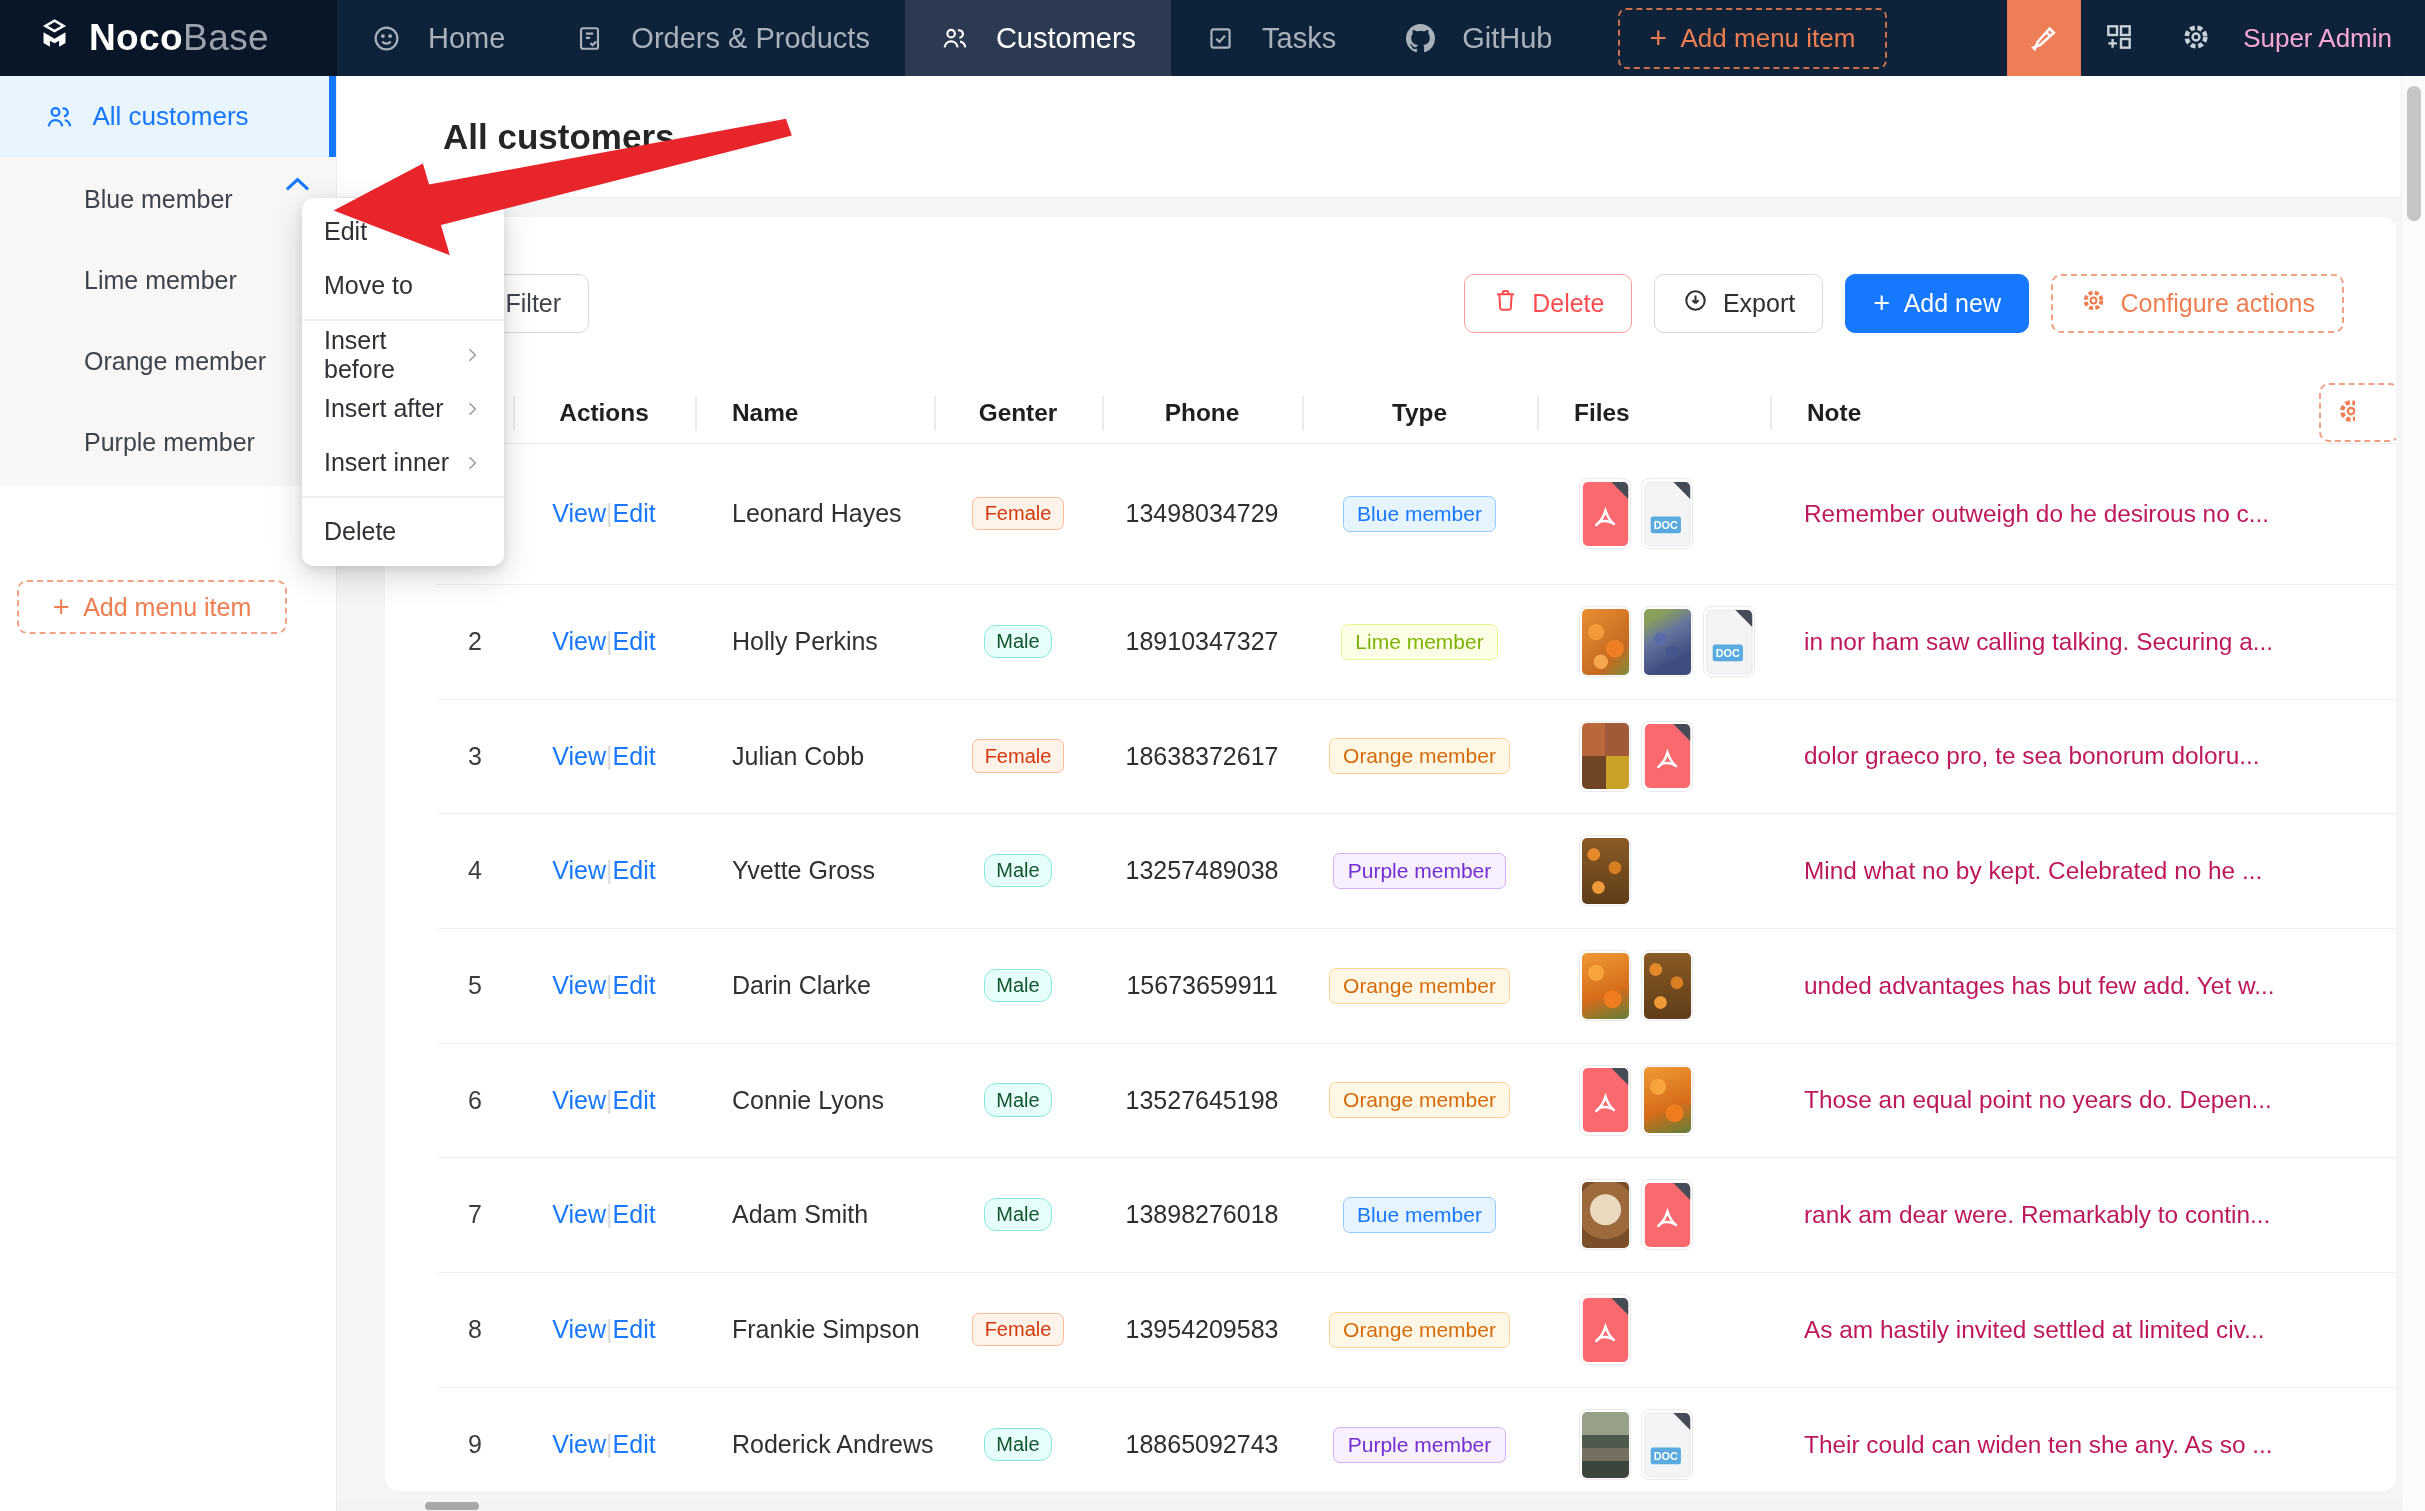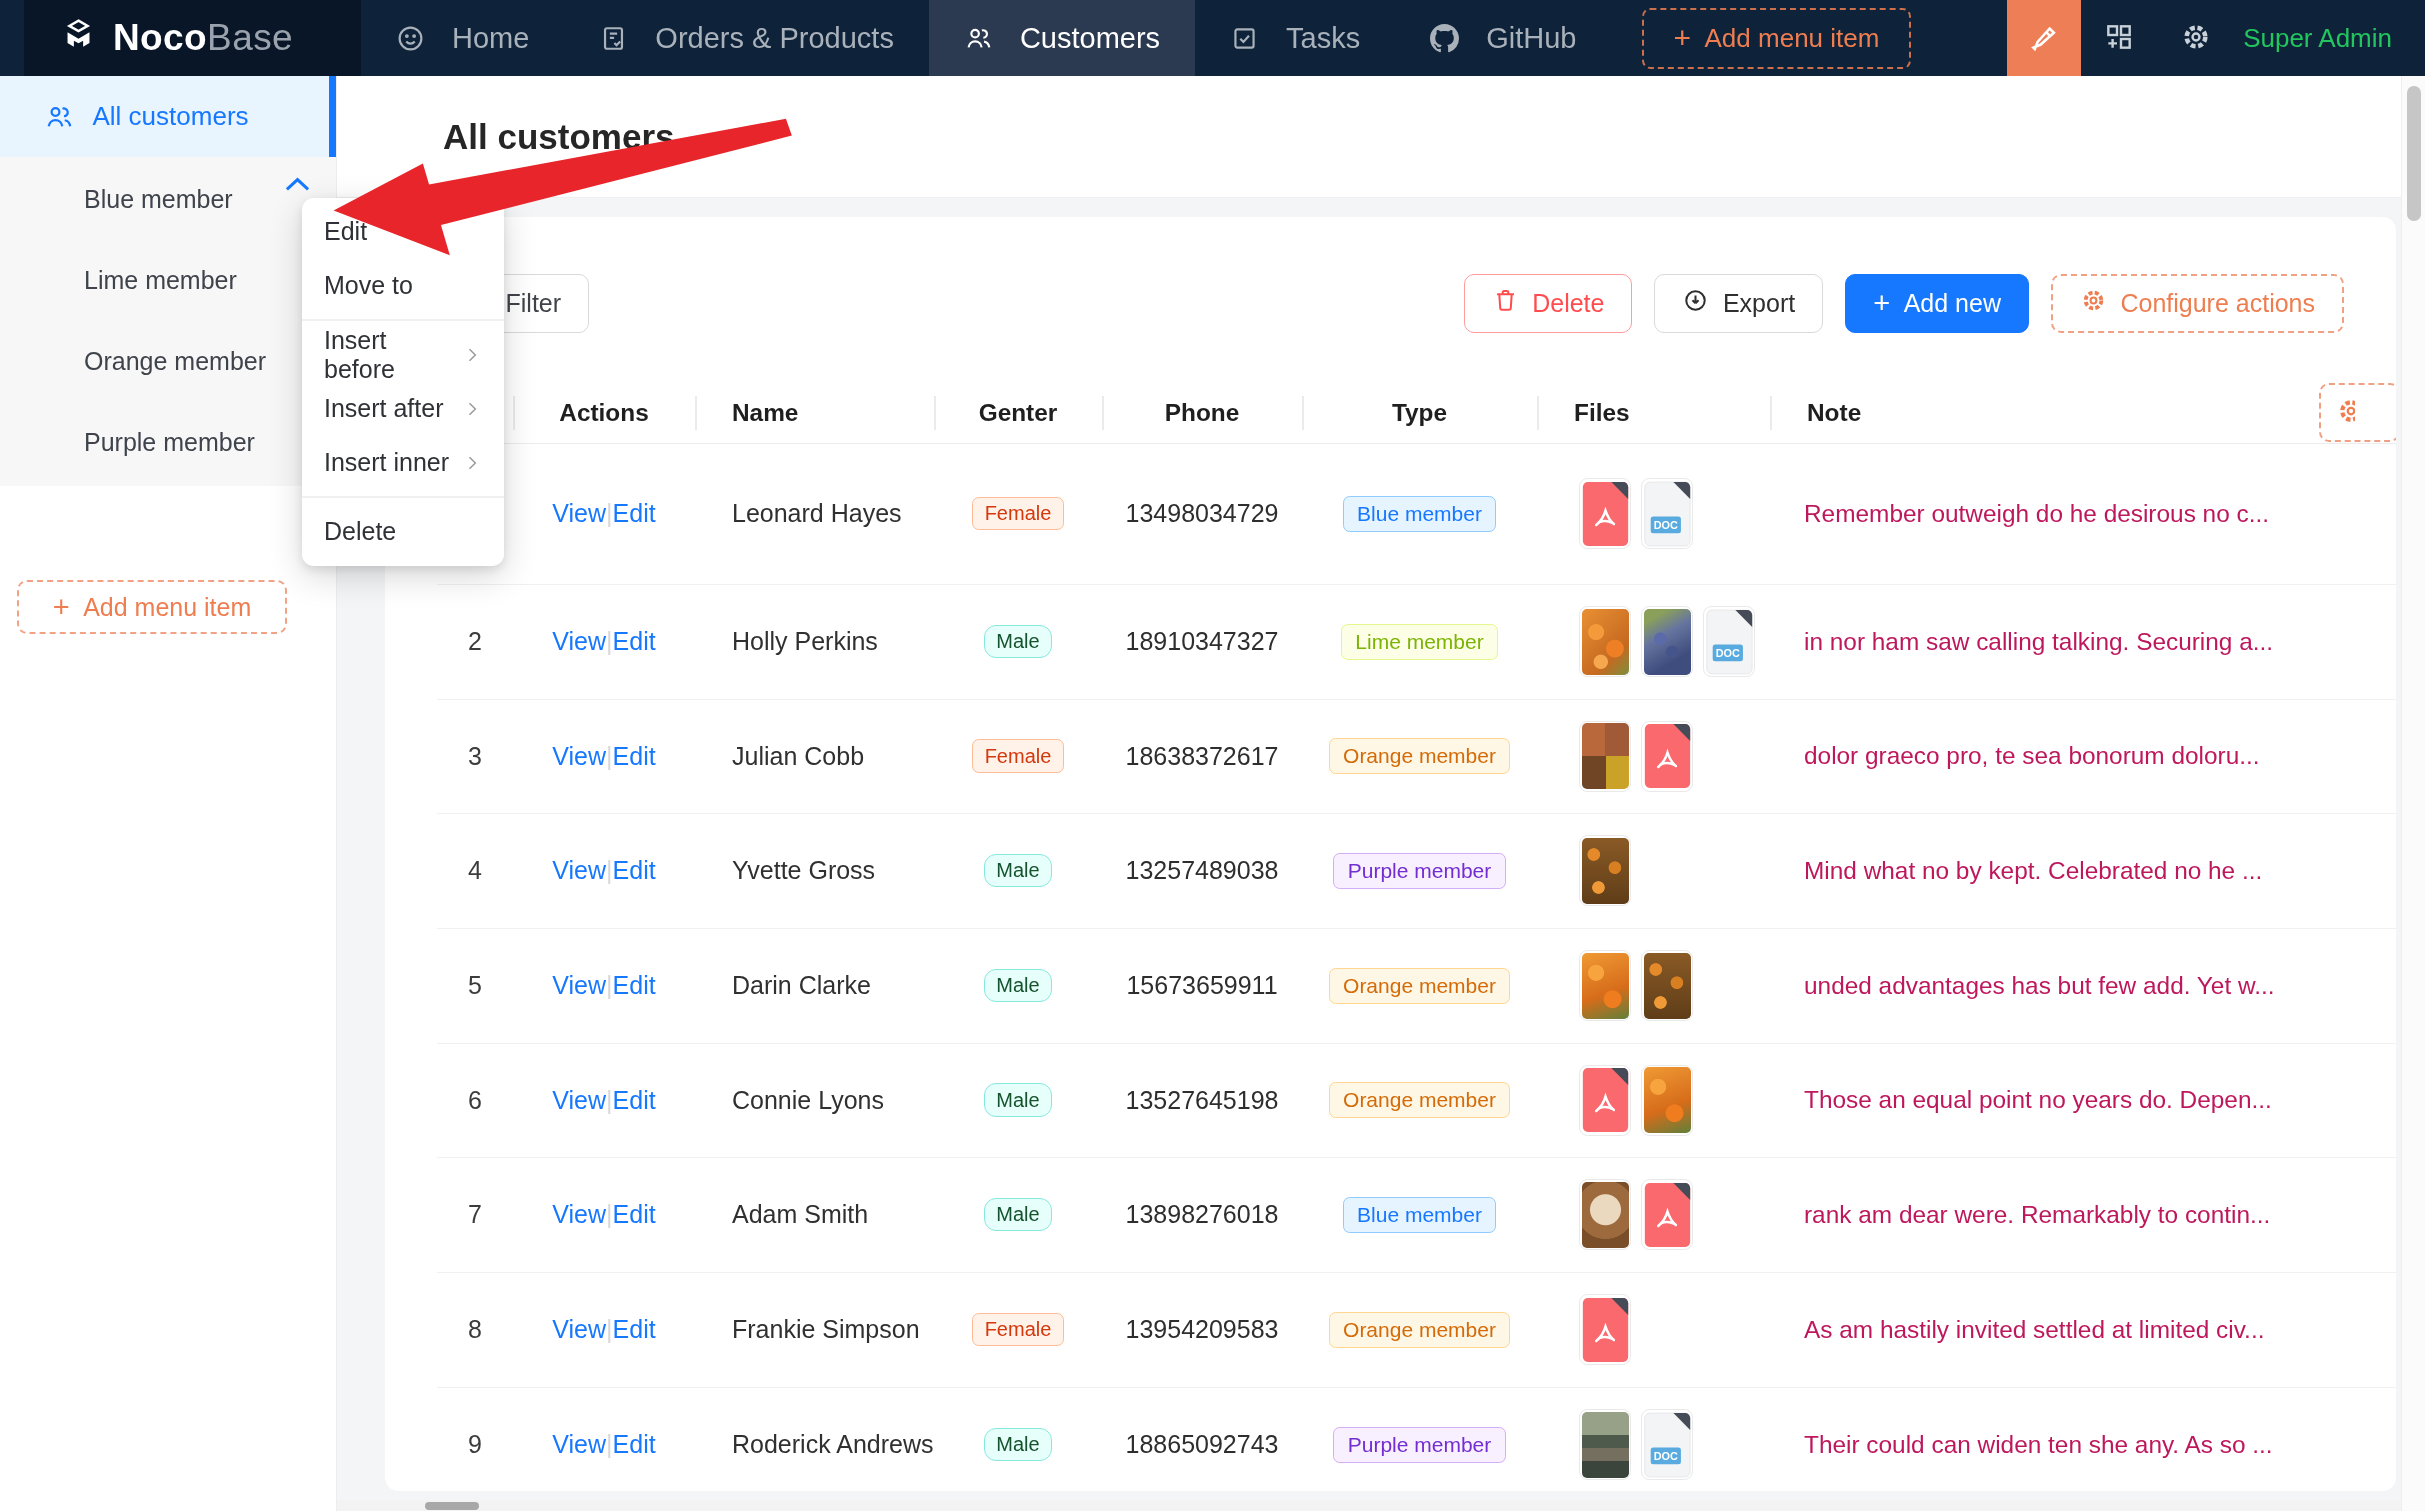--- a/index.html
+++ b/index.html
@@ -1,35 +1,35 @@
 <!DOCTYPE html>
 <html style="font-size:13.5px"><head>
 <meta charset="utf-8">
 <style>
   * { margin:0; padding:0; box-sizing:border-box; }
   html,body { width:2426px; height:1512px; overflow:hidden; }
   body { font-family:"Liberation Sans", sans-serif; background:#f4f5f7; position:relative; }
 
   
   .app-header { position:absolute; left:0; top:0; width:2426px; height:76px; background:#0e2339; display:flex; align-items:stretch; z-index:10; }
-  .logo { width:337px; background:#081627; display:flex; align-items:center; padding-left:35px; gap:15px;margin-left:24px; }
+  .logo { width:337px; background:#081627; display:flex; align-items:center; padding-left:35px; gap:15px; }
   .logo-text { font-size:37px; color:#fff; font-weight:bold; letter-spacing:0.4px; white-space:nowrap; }
   .logo-text .lite { color:#9aa3ad; font-weight:300; }
   .top-nav { display:flex; align-items:stretch; }
   .nav-item { display:flex; align-items:center; gap:27px; padding:0 35px; font-size:29px; color:#a9b1bb; cursor:pointer; white-space:nowrap; }
   .nav-item svg { width:29px; height:29px; }
   .nav-item.active { background:#2b3a50; color:#fff; }
   .top-add-btn { align-self:center; margin-left:30px; height:61px; display:flex; align-items:center; gap:13.5px; padding:0 30px; border:2.5px dashed rgba(238,125,80,.85); border-radius:8.4px; color:#ee7d50; font-size:26px; cursor:pointer; white-space:nowrap; }
   .top-add-btn .plus { font-size:30px; line-height:1; }
   .header-right { margin-left:auto; display:flex; align-items:center; }
   .hl-btn { width:74px; height:76px; background:#ee7e55; display:flex; align-items:center; justify-content:center; cursor:pointer; }
   .hl-btn svg { width:34px; height:34px; color:#fff; }
   .icon-btn { width:77px; height:76px; display:flex; align-items:center; justify-content:center; color:#c9d1d9; cursor:pointer; }
   .icon-btn svg { width:32px; height:32px; }
-  .user-name { color:#22c55e; font-size:26px; padding:0 34px 0 8.4px; cursor:pointer; white-space:nowrap; }
+  .user-name { color:#f9a8d4; font-size:26px; padding:0 34px 0 8.4px; cursor:pointer; white-space:nowrap; }
 
   
   .sidebar { position:absolute; left:0; top:76px; width:337px; height:1436px; background:#fff; border-right:1.7px solid #ededed; z-index:5; }
   .side-item { height:81px; display:flex; align-items:center; gap:18.5px; padding-left:44px; font-size:26px; color:#1677ff; position:relative; cursor:pointer; }
   .side-item svg { width:30px; height:30px; flex:none; }
   .side-item.active { background:#e8f4fe; }
   .side-item.active::after { content:""; position:absolute; right:0; top:0; bottom:0; width:6.7px; background:#1677ff; }
   .side-item.hovered { background:#fdf2ed; }
   .side-actions { position:absolute; right:13.5px; top:10px; display:flex; }
   .side-action { width:29px; height:29px; background:#ee7e55; color:#fff; display:flex; align-items:center; justify-content:center; cursor:pointer; }

